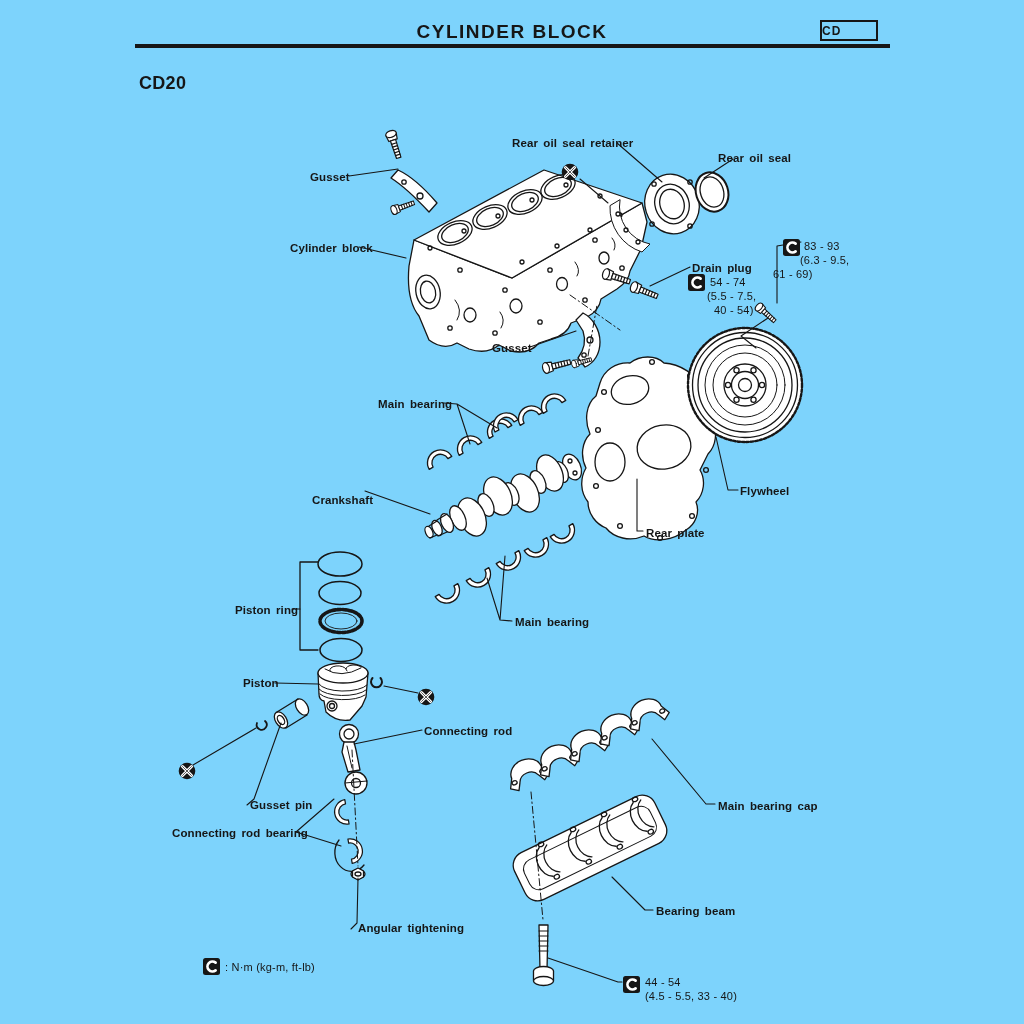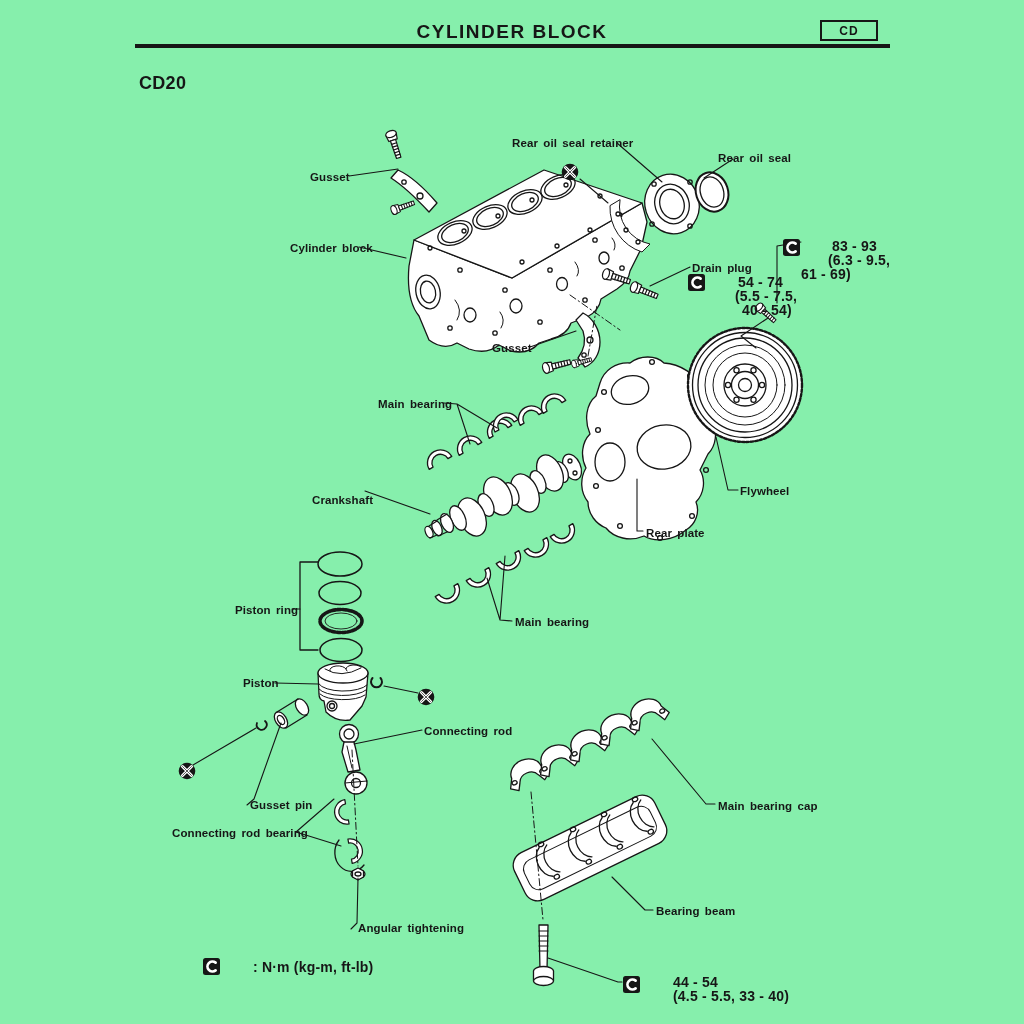--- a/index.html
+++ b/index.html
@@ -1,27 +1,27 @@
 <!DOCTYPE html>
 <html><head>
 <meta charset="utf-8">
 <style>
   html,body{margin:0;padding:0;background:#fff;}
-  .page{position:relative;width:1024px;height:1024px;background:#86efac;overflow:hidden;
+  .page{position:relative;width:1024px;height:1024px;background:#7dd3fc;overflow:hidden;
         font-family:"Liberation Sans",sans-serif;color:#161616;}
   .title{position:absolute;left:0;right:0;top:21px;text-align:center;
          font-size:19px;font-weight:bold;letter-spacing:1.5px;}
   .section-box{position:absolute;left:820px;top:20px;width:54px;height:17px;
-               border:2px solid #161616;display:flex;align-items:center;justify-content:center;
+               border:2px solid #161616;display:flex;align-items:center;
                font-size:12px;font-weight:bold;letter-spacing:1px;}
   .rule{position:absolute;left:135px;top:44px;width:755px;height:4px;background:#161616;}
   .engine-code{position:absolute;left:139px;top:73px;font-size:18px;font-weight:bold;letter-spacing:.3px;}
   .plabel{position:absolute;font-size:11.5px;font-weight:bold;line-height:12px;
           white-space:nowrap;word-spacing:2px;letter-spacing:.1px;}
-  .tline{position:absolute;font-size:14px;font-weight:bold;line-height:12px;white-space:nowrap;letter-spacing:.2px;margin-left:28px;}
+  .tline{position:absolute;font-size:11px;font-weight:normal;line-height:12px;white-space:nowrap;letter-spacing:.2px;}
   .ticon{position:absolute;width:17px;height:17px;}
   svg.diagram{position:absolute;left:0;top:0;}
 </style>
 </head>
 <body>
 
 <div class="page">
 
   <div class="title">CYLINDER BLOCK</div>
   <div class="section-box">

